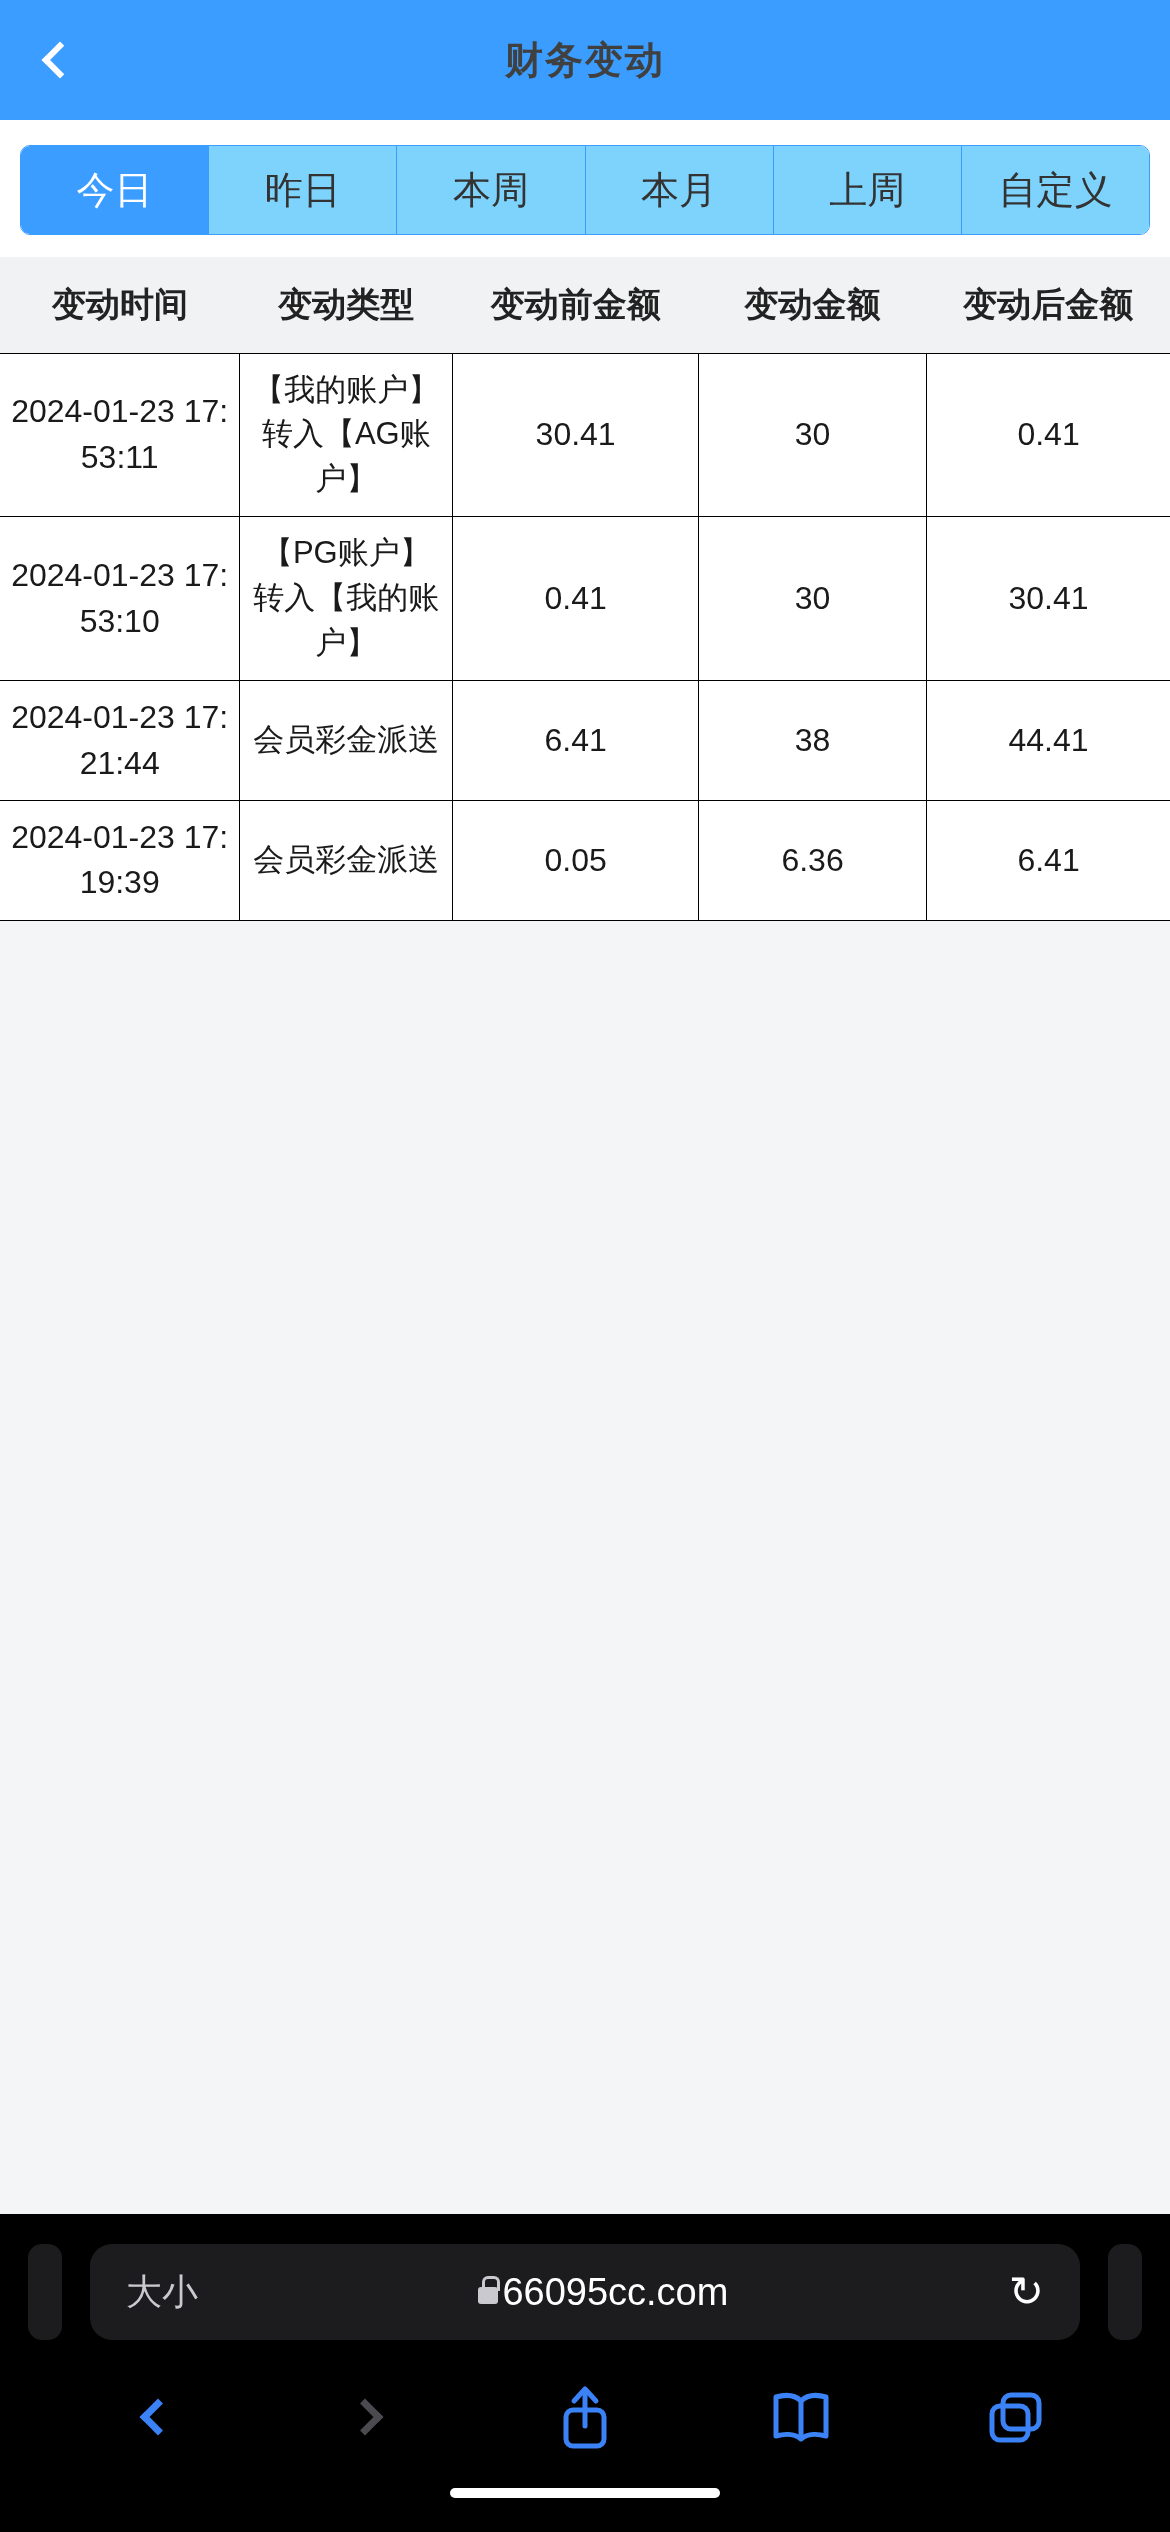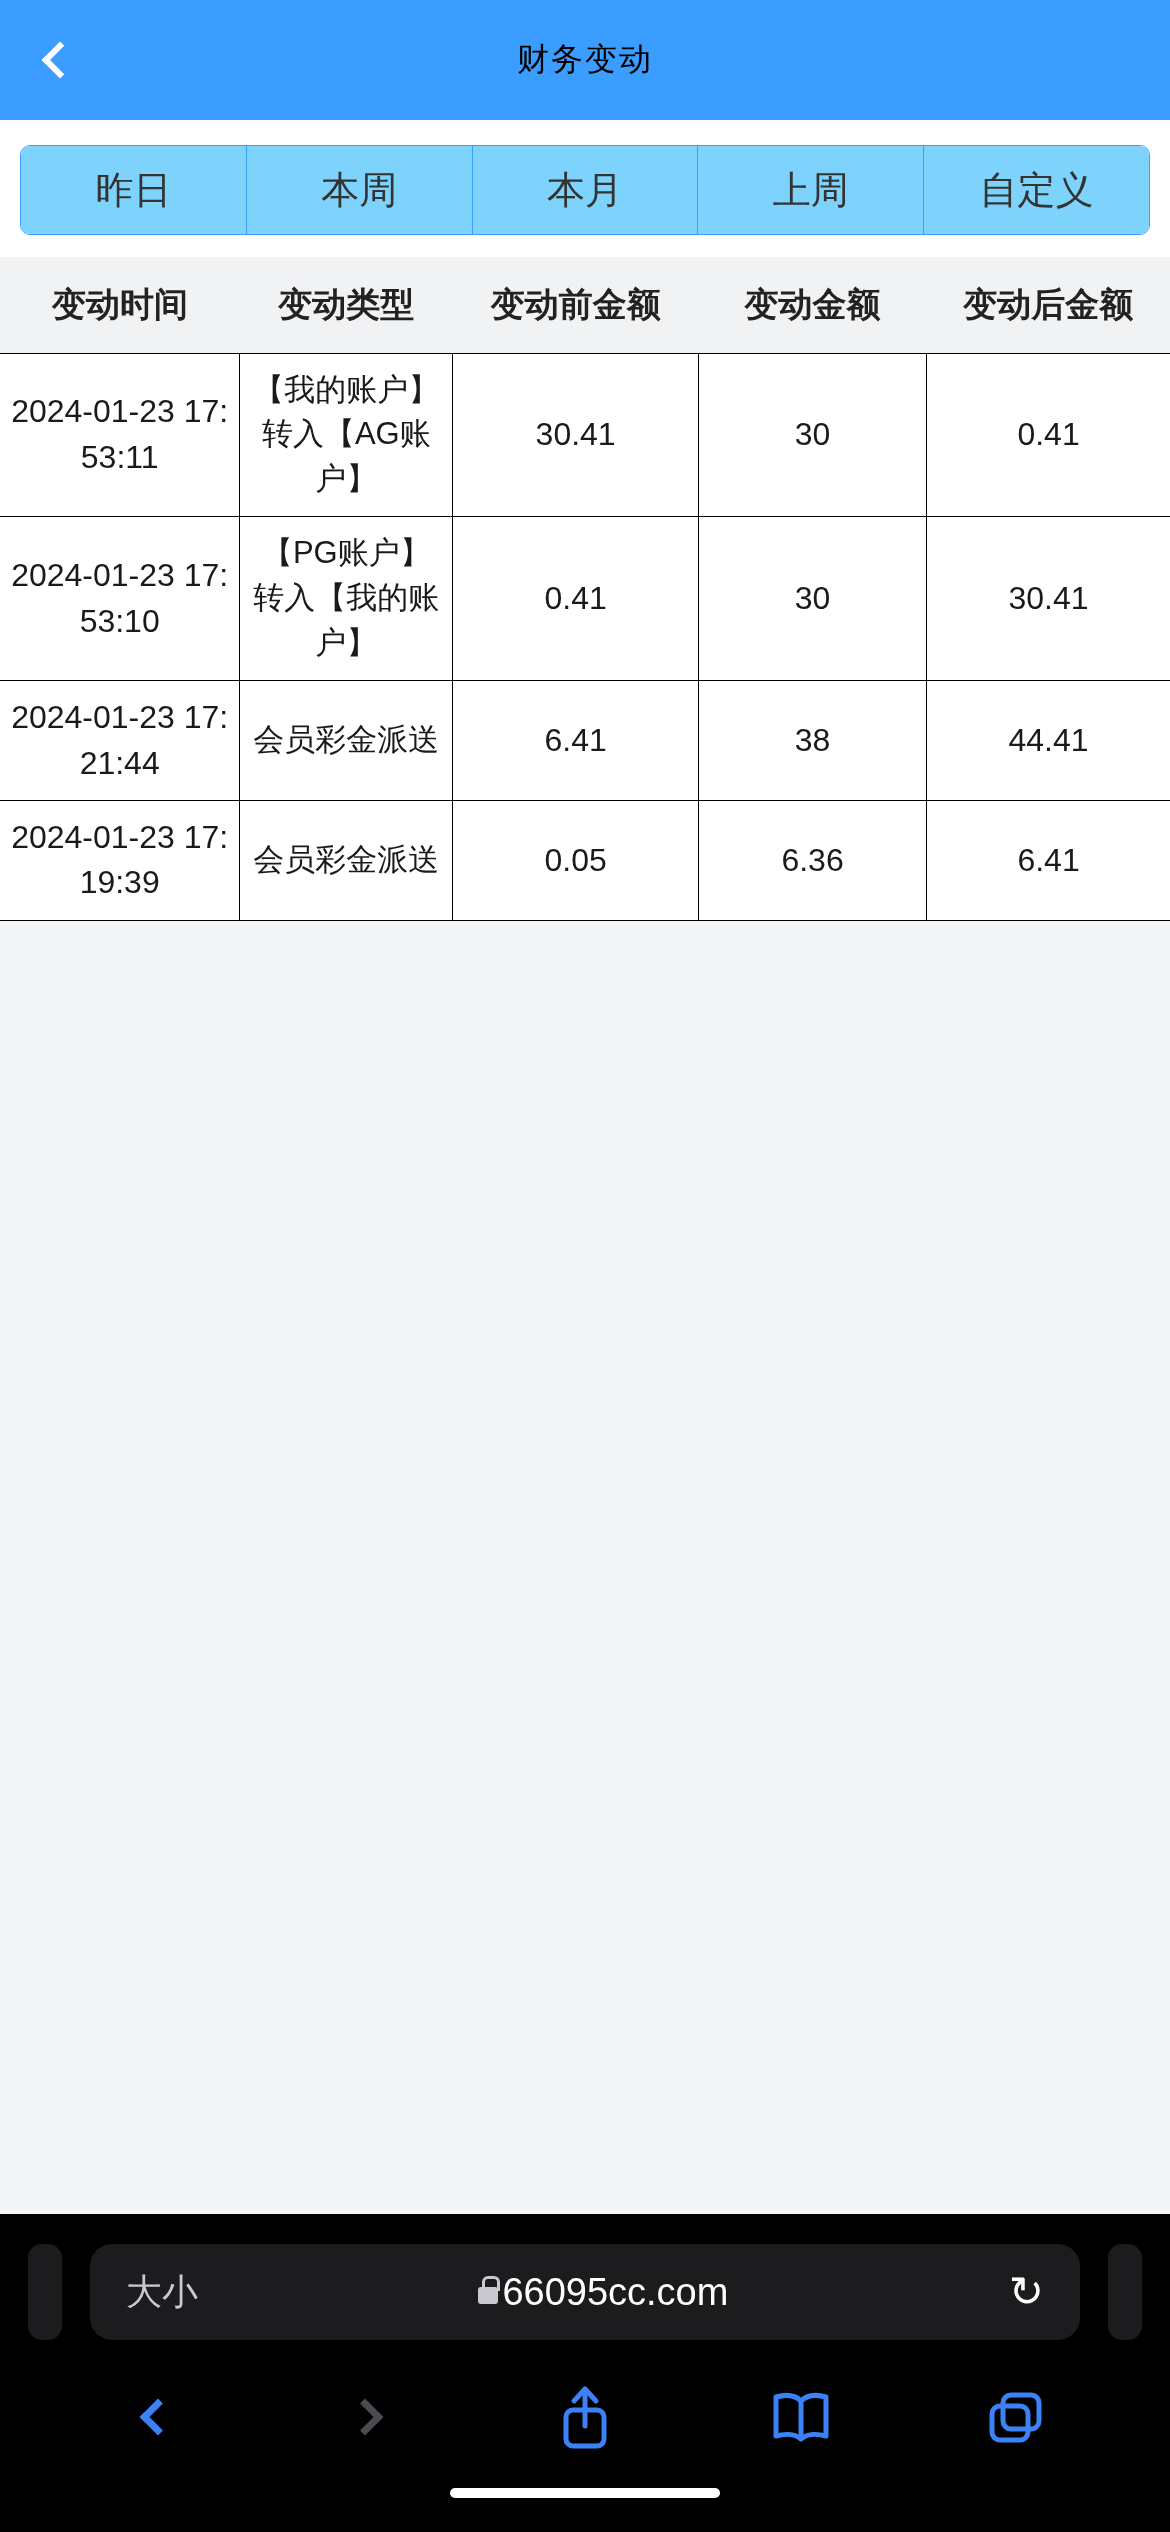--- a/index.html
+++ b/index.html
@@ -102,23 +102,23 @@
     width: 26px; height: 26px;
     border-left: 6px solid #ffffff;
     border-bottom: 6px solid #ffffff;
     transform: rotate(45deg);
     margin-left: 10px;
   }
   .nav-title {
     position: absolute;
     left: 0; right: 0;
     text-align: center;
-    color: #000000;
-    font-size: 32px;
-    font-weight: 400;
+    color: #404040;
+    font-size: 38px;
+    font-weight: 700;
     letter-spacing: 2px;
   }
 
   
   .tabs {
     display: flex;
     height: 90px;
     margin: 25px 20px 22px 20px;
     border: 1px solid #3b9dff;
     border-radius: 10px;
@@ -297,20 +297,21 @@
 
 
   <div class="navbar">
     <div class="nav-back">
       <span class="chev"></span>
     </div>
     <div class="nav-title">财务变动</div>
   </div>
 
   <div class="tabs">
+    <div class="tab active">今日</div>
     <div class="tab">昨日</div>
     <div class="tab">本周</div>
     <div class="tab">本月</div>
     <div class="tab">上周</div>
     <div class="tab">自定义</div>
   </div>
 
   <div class="table-wrap">
     <table class="fin">
       <colgroup>

